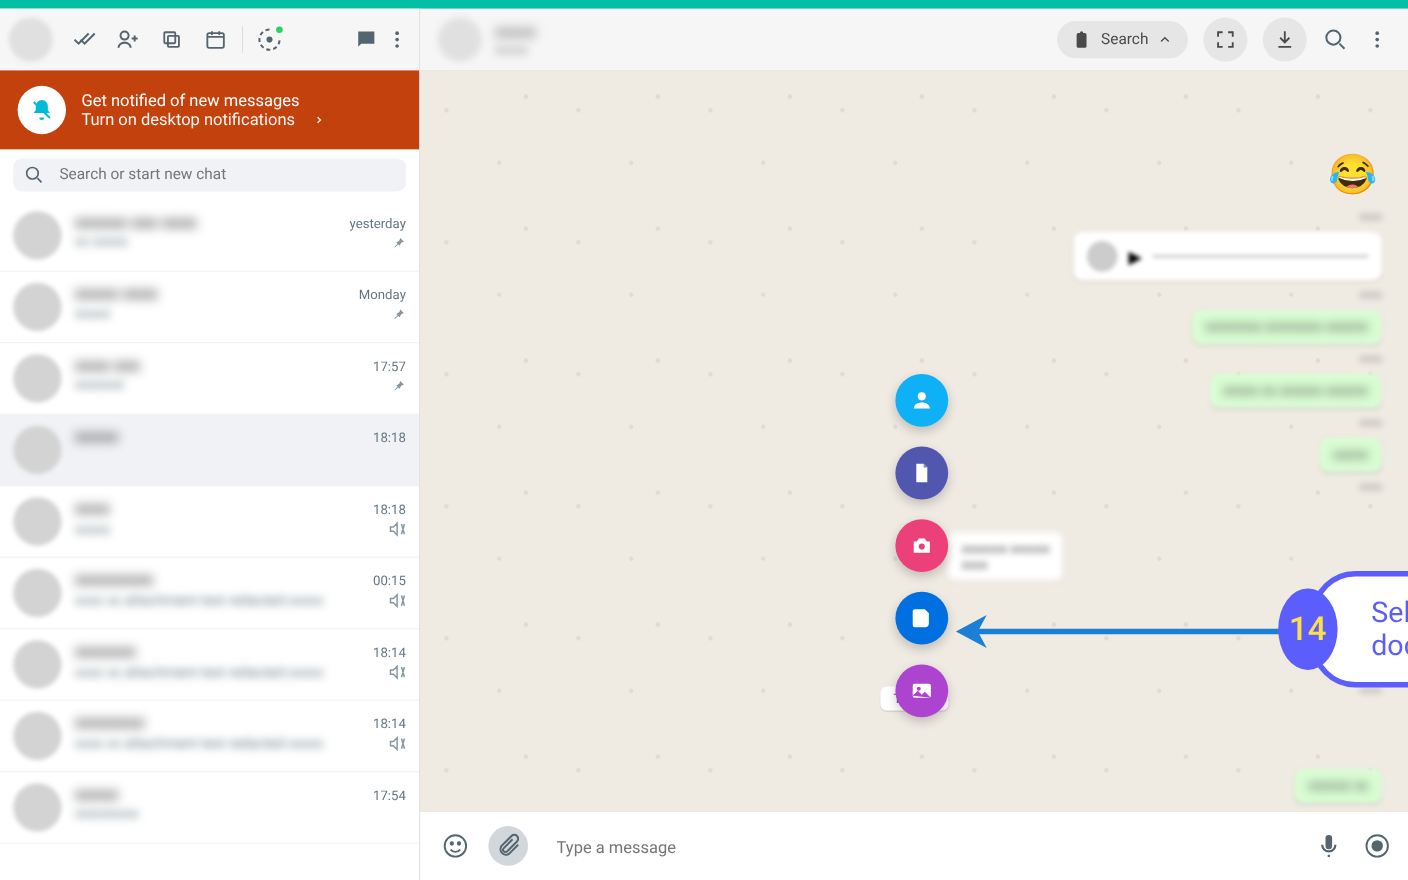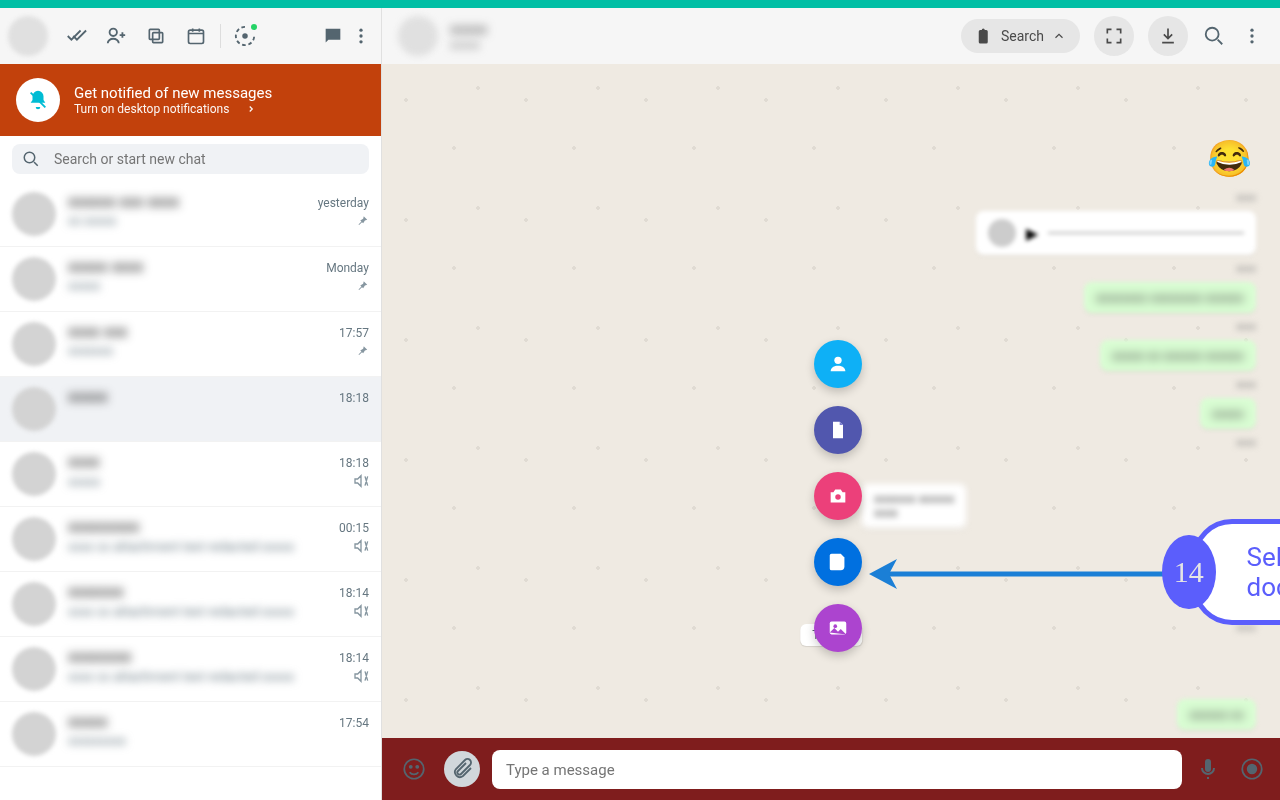--- a/index.html
+++ b/index.html
@@ -14,21 +14,21 @@
   .avatar-sm { width: 40px; height: 40px; border-radius: 50%; background: #e0e0e0; filter: blur(2px); }
   .hicons { display: flex; gap: 16px; margin-left: 12px; }
   .hicon { width: 24px; height: 24px; display:flex; align-items:center; justify-content:center; color:#54656f; cursor:pointer; }
   .hicon.pos { position: relative; }
   .hicon .dot { position: absolute; top: 0; right: 0; width: 6px; height: 6px; border-radius: 50%; background: #25d366; }
   .left-flex { flex: 1 1 auto; }
 
   .notice { background: #c2410c; color: #fff; display: flex; align-items: center; gap: 14px; padding: 14px 16px; }
   .notice-icon { width: 44px; height: 44px; border-radius: 50%; background: #fff; display:flex; align-items:center; justify-content:center; color:#00BCD4; }
   .notice-title { font-size: 15px; font-weight: 400; }
-  .notice-sub { font-size: 12px; opacity: .95; display:flex; align-items:center; gap:17px; }
+  .notice-sub { font-size: 15px; opacity: .95; display:flex; align-items:center; gap:17px; }
 
   .search-wrap { padding: 8px 12px; background:#fff; }
   .search-box { background: #f0f2f5; border-radius: 8px; display: flex; align-items: center; padding: 6px 10px; gap: 14px; color:#54656f;}
   .search-box input { border: 0; background: transparent; outline: none; flex: 1; font-size: 14px; color:#0f766e;}
 
   .chatlist { flex: 1; overflow: hidden; }
   .chat { display: flex; align-items: flex-start; padding: 10px 12px; border-bottom: 1px solid #f2f2f2; gap: 12px; cursor:pointer;}
   .chat.active { background: #f0f2f5; }
   .chat .av { width: 44px; height: 44px; border-radius: 50%; background: #d3d3d3; filter: blur(2px); flex: 0 0 auto; }
   .chat .mid { flex: 1; min-width: 0; }
@@ -73,27 +73,27 @@
   .fab-col { position:absolute; left: 432px; bottom: 86px; display:flex; flex-direction:column; gap: 18px; }
   .fab { width: 48px; height:48px; border-radius:50%; display:flex; align-items:center; justify-content:center; color:#fff; box-shadow: 0 4px 10px rgba(0,0,0,.2); cursor:pointer;}
   .fab.contact { background:#0eb0f6; }
   .fab.doc { background:#5157ae; }
   .fab.cam { background:#ec407a; }
   .fab.sticker { background:#0070e0; }
   .fab.gallery { background:#ac44cf; }
 
   
   .callout { position:absolute; left: 780px; top: 455px; display:flex; align-items:center; }
-  .callout .badge { width:74px; height:74px; border-radius:50%; background:#5b5efc; color:#e5e5e5; font-size:30px; font-weight:500; display:flex; align-items:center; justify-content:center; z-index:2; margin-right:-24px;font-family:Liberation Serif, serif;}
+  .callout .badge { width:74px; height:74px; border-radius:50%; background:#5b5efc; color:#fde047; font-size:30px; font-weight:500; display:flex; align-items:center; justify-content:center; z-index:2; margin-right:-24px;}
   .callout .pill { background:#fff; border: 5px solid #5b5efc; border-radius: 40px; padding: 18px 40px 18px 50px; font-size: 26px; color:#5b5efc;}
   .arrow { position:absolute; left: 487px; top: 495px; }
   .arrow svg { overflow: visible; }
 
   
-  .composer { height: 62px; background:#7f1d1d; display:flex; align-items:center; padding: 0 14px; gap: 12px; }
+  .composer { height: 62px; background:#ffffff; display:flex; align-items:center; padding: 0 14px; gap: 12px; }
   .comp-ic { width: 36px; height:36px; border-radius:50%; display:flex; align-items:center; justify-content:center; color:#54656f; cursor:pointer;}
   .comp-ic.active { background:#d1d7db; }
   .comp-input { flex:1; background:#fff; border-radius: 8px; padding: 10px 14px; }
   .comp-input input { border:0; outline:0; width:100%; font-size:15px; color:#3b4a54;}
   .liners { color:#54656f; display:flex; gap:16px;}
   .liner-ic { width:28px; height:28px; display:flex; align-items:center; justify-content:center; cursor:pointer;}
 
   
   .sbtrack { position:absolute; right:0; top:192px; width:4px; height: 80px; background:#c0c0c0; border-radius:2px;}
 

